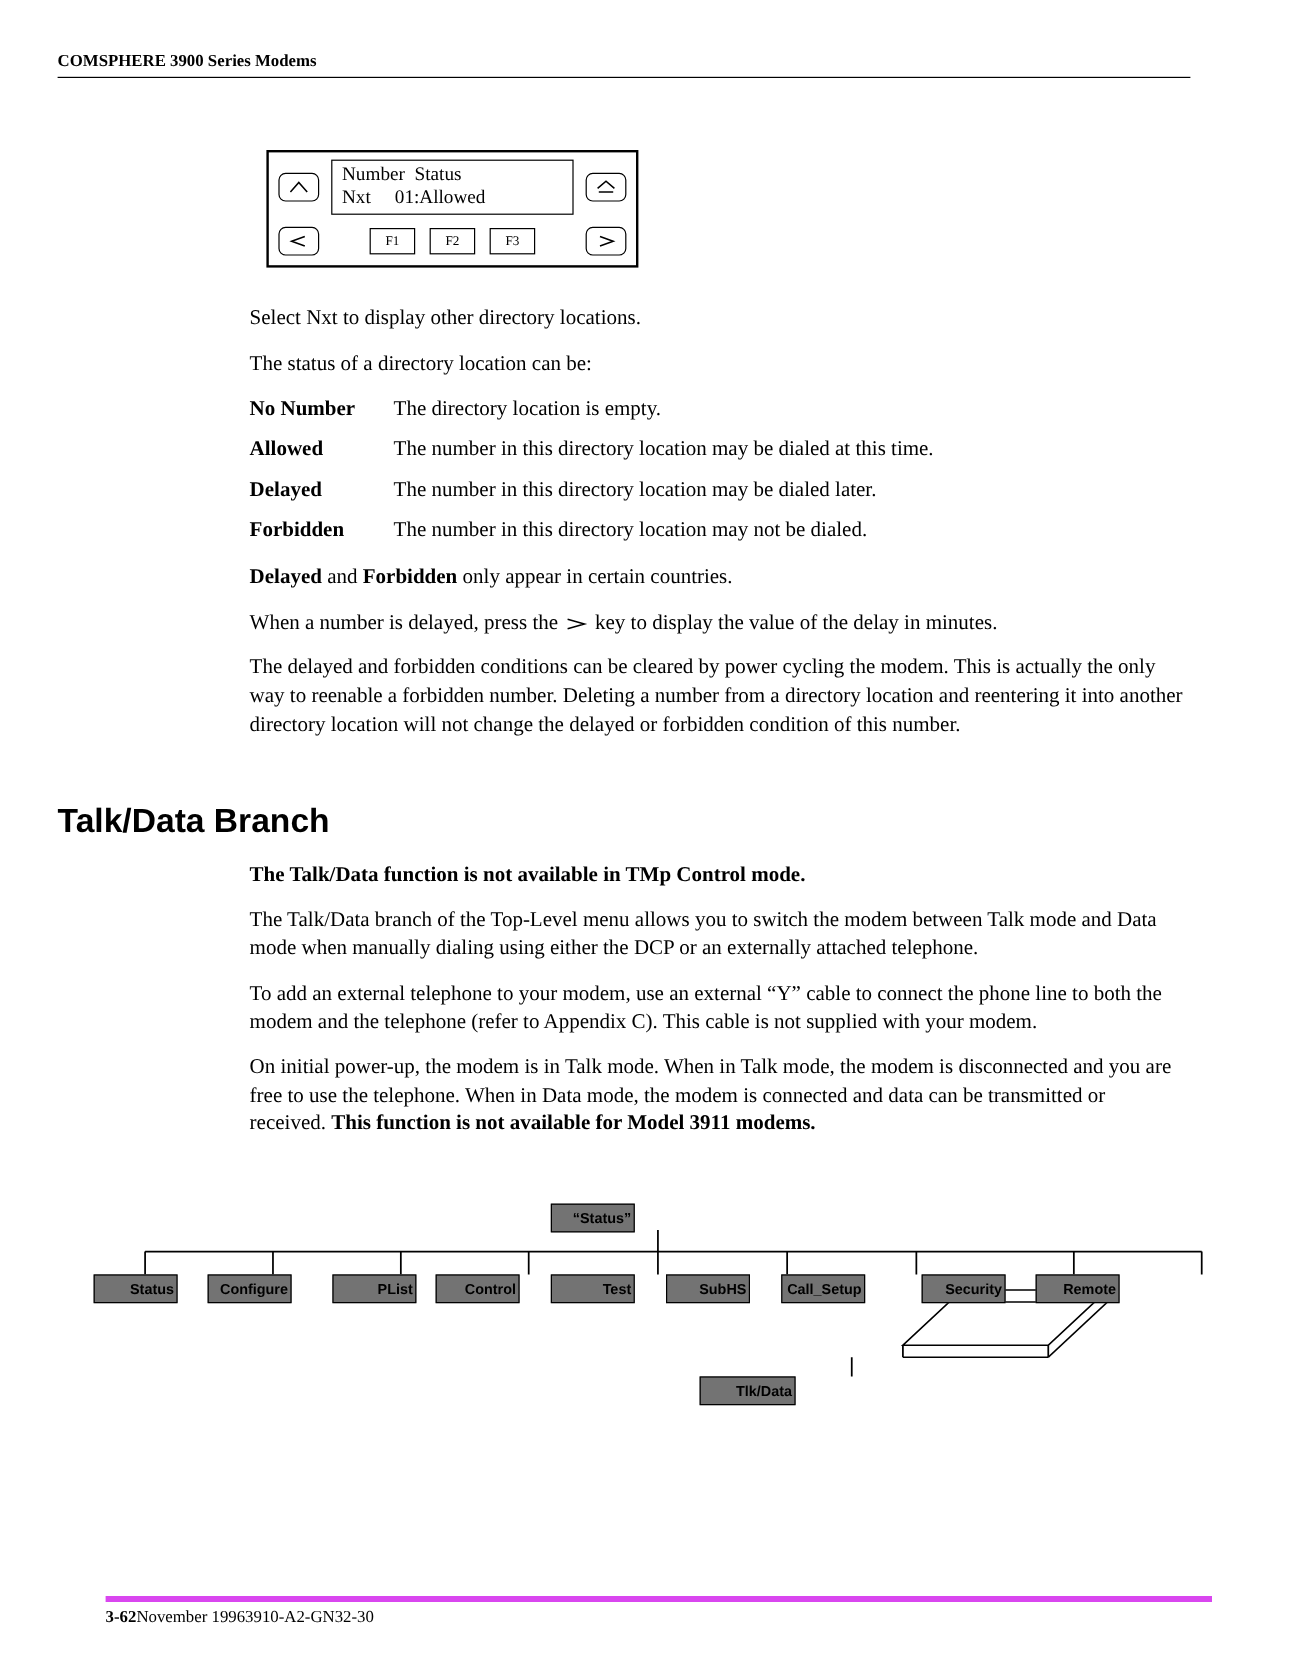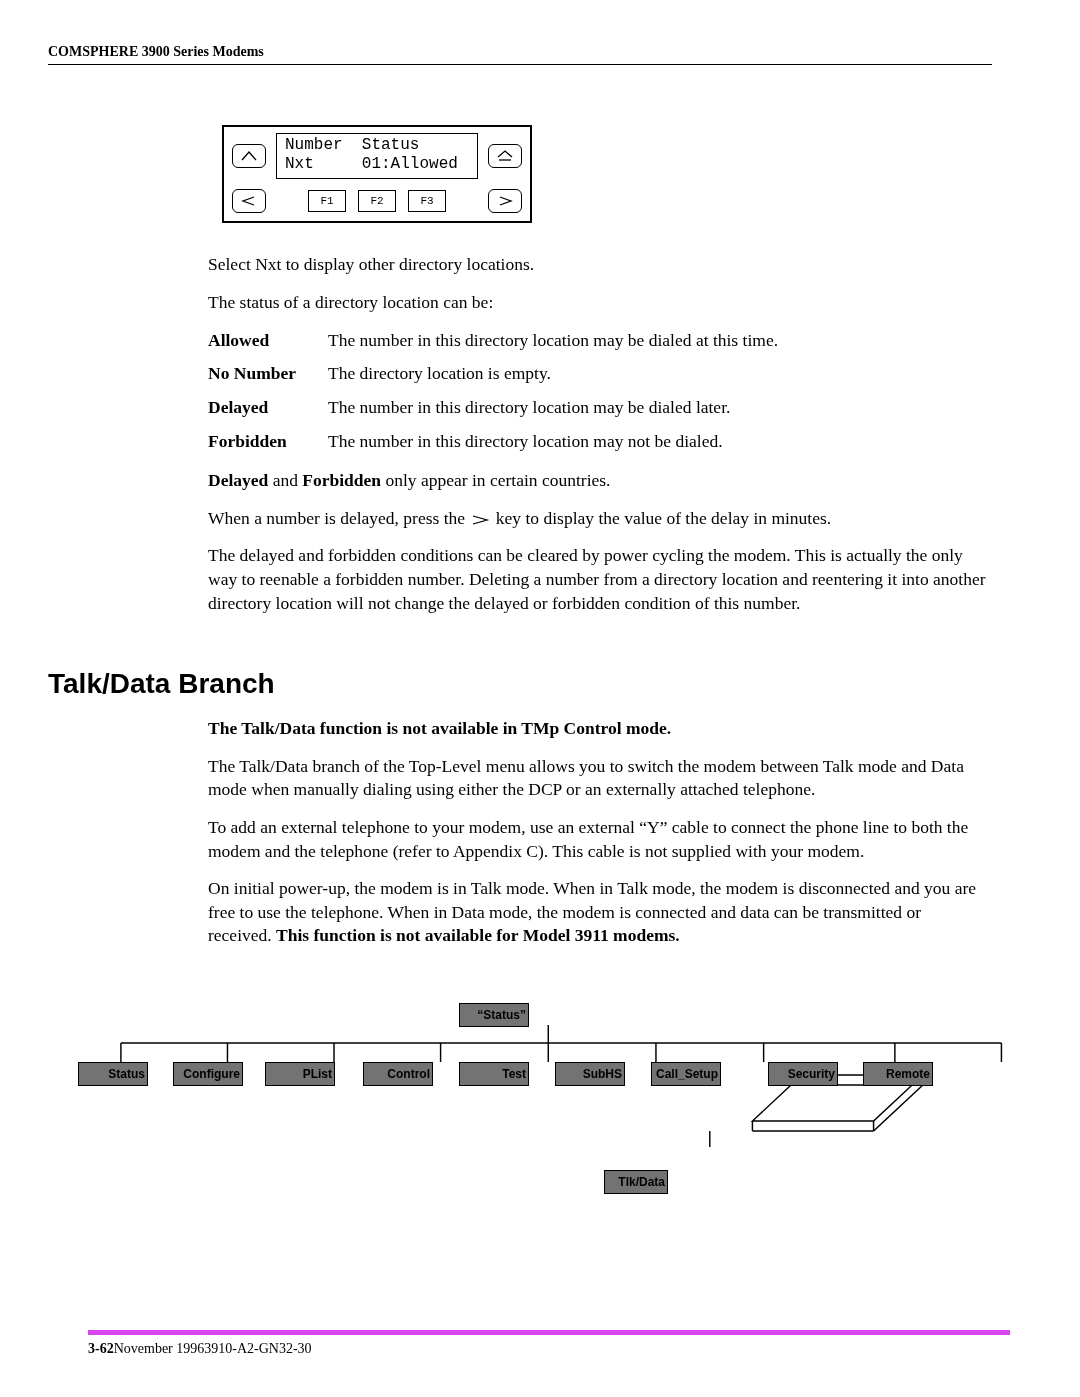--- a/index.html
+++ b/index.html
@@ -31,21 +31,21 @@
   .content p { margin: 0 4px 14px 0; }
 
   
   .lcd-wrap {
     width: 310px;
     margin: 0 0 30px 14px;
   }
   .lcd {
     border: 2px solid #000;
     padding: 6px 8px 8px 8px;
-    font-family: Liberation Mono, monospace;
+    font-family: Liberation Serif, serif;
   }
   .lcd-top {
     display: flex;
     align-items: center;
     gap: 10px;
   }
   .lcd-screen {
     border: 1.5px solid #000;
     padding: 2px 8px 4px 8px;
     font-size: 16px;
@@ -117,21 +117,21 @@
     position: absolute;
     border: 1.5px solid #000;
     background: #737373;
     padding: 3px 2px;
     text-align: right;
     box-sizing: border-box;
     width: 70px;
   }
   .node-top   { top: 0;   left: 411px; width: 70px; }
   .node-row   { top: 59px; }
-  .node-data  { top: 144px; left: 556px; width: 64px; margin-top: 23px; }
+  .node-data  { top: 144px; left: 535px; width: 80px; }
 
   .footer {
     position: absolute;
     left: 88px; right: 70px; bottom: 40px;
     border-top: 5px solid #d946ef;
     padding-top: 6px;
     font-size: 14px;
     display: flex;
     justify-content: flex-start;
   }
@@ -180,26 +180,26 @@
           </div>
         </div>
       </div>
     </div>
 
     <p>Select Nxt to display other directory locations.</p>
     <p>The status of a directory location can be:</p>
 
     <div class="def-table">
       <div class="def-row">
+        <div class="def-term">No Number</div>
+        <div class="def-desc">The directory location is empty.</div>
+      </div>
+      <div class="def-row">
         <div class="def-term">Allowed</div>
         <div class="def-desc">The number in this directory location may be dialed at this time.</div>
-      </div>
-      <div class="def-row">
-        <div class="def-term">No Number</div>
-        <div class="def-desc">The directory location is empty.</div>
       </div>
       <div class="def-row">
         <div class="def-term">Delayed</div>
         <div class="def-desc">The number in this directory location may be dialed later.</div>
       </div>
       <div class="def-row">
         <div class="def-term">Forbidden</div>
         <div class="def-desc">The number in this directory location may not be dialed.</div>
       </div>
     </div>
@@ -249,21 +249,21 @@
           <line x1="780" y1="82" x2="736" y2="128"></line>
           <line x1="628" y1="118" x2="628" y2="128"></line>
           <line x1="736" y1="118" x2="736" y2="128"></line>
           <line x1="628" y1="128" x2="736" y2="128"></line>
           <line x1="590" y1="128" x2="590" y2="144"></line>
         </g>
       </svg>
       <div class="node-box node-top">“Status”</div>
       <div class="node-box node-row" style="left:30px">Status</div>
       <div class="node-box node-row" style="left:125px">Configure</div>
-      <div class="node-box node-row" style="left:217px">PList</div>
+      <div class="node-box node-row" style="left:229px">PList</div>
       <div class="node-box node-row" style="left:315px">Control</div>
       <div class="node-box node-row" style="left:411px">Test</div>
       <div class="node-box node-row" style="left:507px">SubHS</div>
       <div class="node-box node-row" style="left:603px">Call_Setup</div>
       <div class="node-box node-row" style="left:720px">Security</div>
       <div class="node-box node-row" style="left:815px">Remote</div>
       <div class="node-box node-data">Tlk/Data</div>
     </div>
 
   </div>

